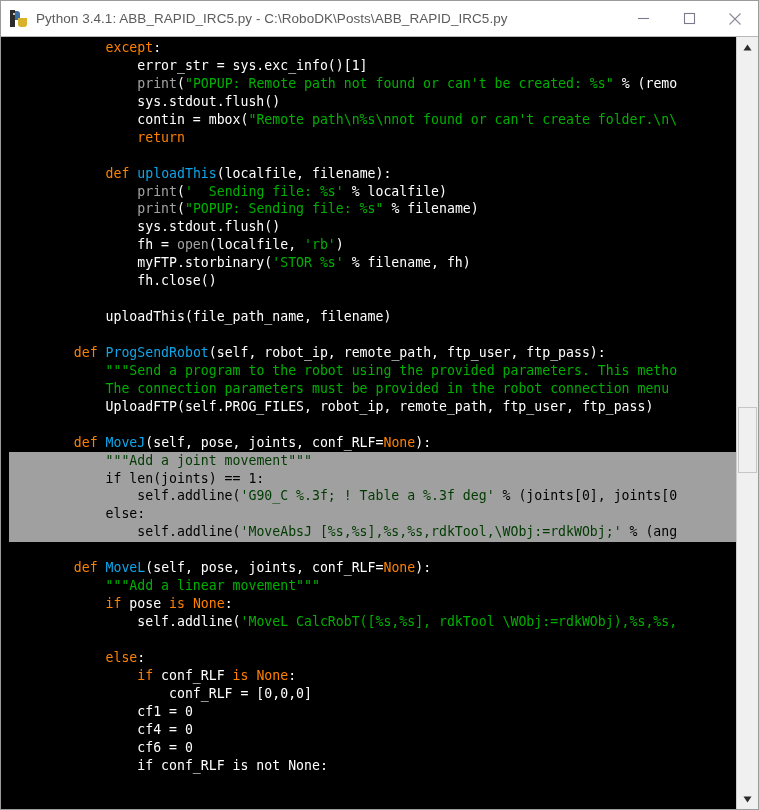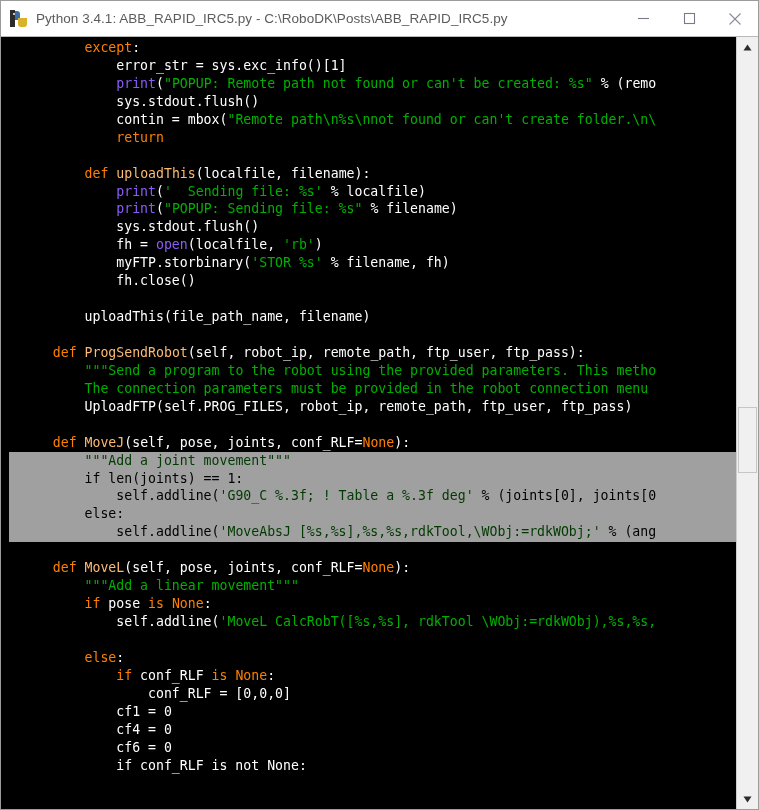--- a/index.html
+++ b/index.html
@@ -137,26 +137,27 @@
     line-height: 17.95px;
     white-space: pre;
     color: #ffffff;
   }
   .ln {
     position: relative;
     height: 17.95px;
     padding-left: 20px;
     white-space: pre;
     overflow: hidden;
+    margin-left: 21px;
   }
   
   .kw   { color: #ff8000; }   
-  .defn { color: #fdba74; }   
+  .defn { color: #0ea5e9; }   
   .str  { color: #00b000; }   
-  .bi   { color: #8b5cf6; }   
+  .bi   { color: #a3a3a3; }   
   .pl   { color: #ffffff; }   
 
   
   #selection-band {
     position: absolute;
     background: #a0a0a0;
     z-index: 0;
   }
   #code { z-index: 1; }
   .sel .pl, .sel { color: #000000; }

